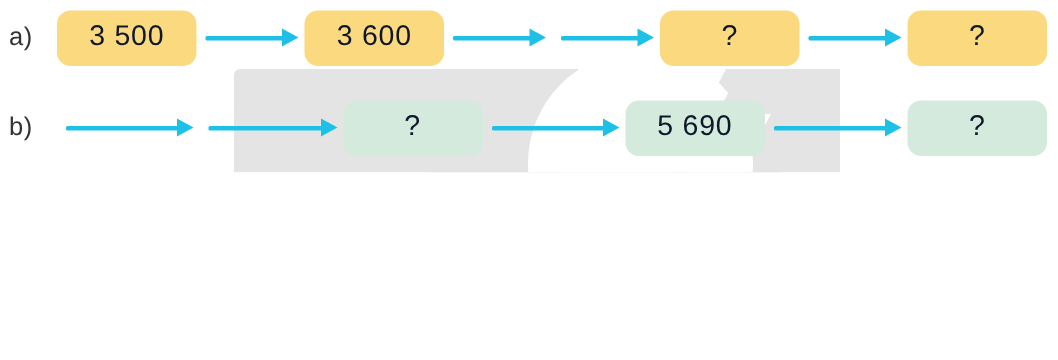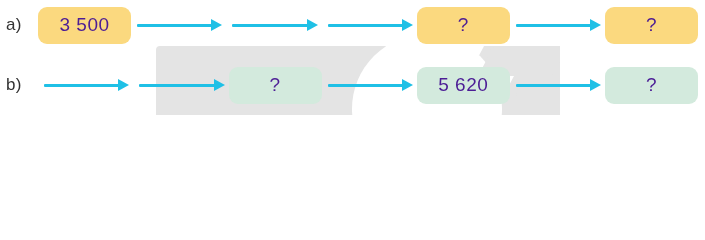--- a/index.html
+++ b/index.html
@@ -112,21 +112,21 @@
   }
 
   .cell {
     width: 93px;
     height: 37px;
     border-radius: 9px;
     display: flex;
     align-items: center;
     justify-content: center;
     font-size: 19px;
-    color: #4c1d95;
+    color: #0f172a;
     letter-spacing: 0.5px;
     flex: 0 0 auto;
     box-sizing: border-box;
   }
   .row-a .cell { background: #fbd97f; }
   .row-b .cell { background: #d3eadd; }
 
   
   .arrow {
     flex: 1 1 auto;
@@ -174,20 +174,21 @@
     <div class="row-label">a)</div>
     <div class="chain">
 
       <div class="cell">3 500</div>
 
       <div class="arrow">
         <div class="shaft"></div>
         <div class="head"></div>
       </div>
 
+      <div class="cell">3 600</div>
 
       <div class="arrow">
         <div class="shaft"></div>
         <div class="head"></div>
       </div>
 
 
       <div class="arrow">
         <div class="shaft"></div>
         <div class="head"></div>
@@ -221,21 +222,21 @@
         <div class="head"></div>
       </div>
 
       <div class="cell">?</div>
 
       <div class="arrow">
         <div class="shaft"></div>
         <div class="head"></div>
       </div>
 
-      <div class="cell">5 620</div>
+      <div class="cell">5 690</div>
 
       <div class="arrow">
         <div class="shaft"></div>
         <div class="head"></div>
       </div>
 
       <div class="cell">?</div>
 
     </div>
   </div>

